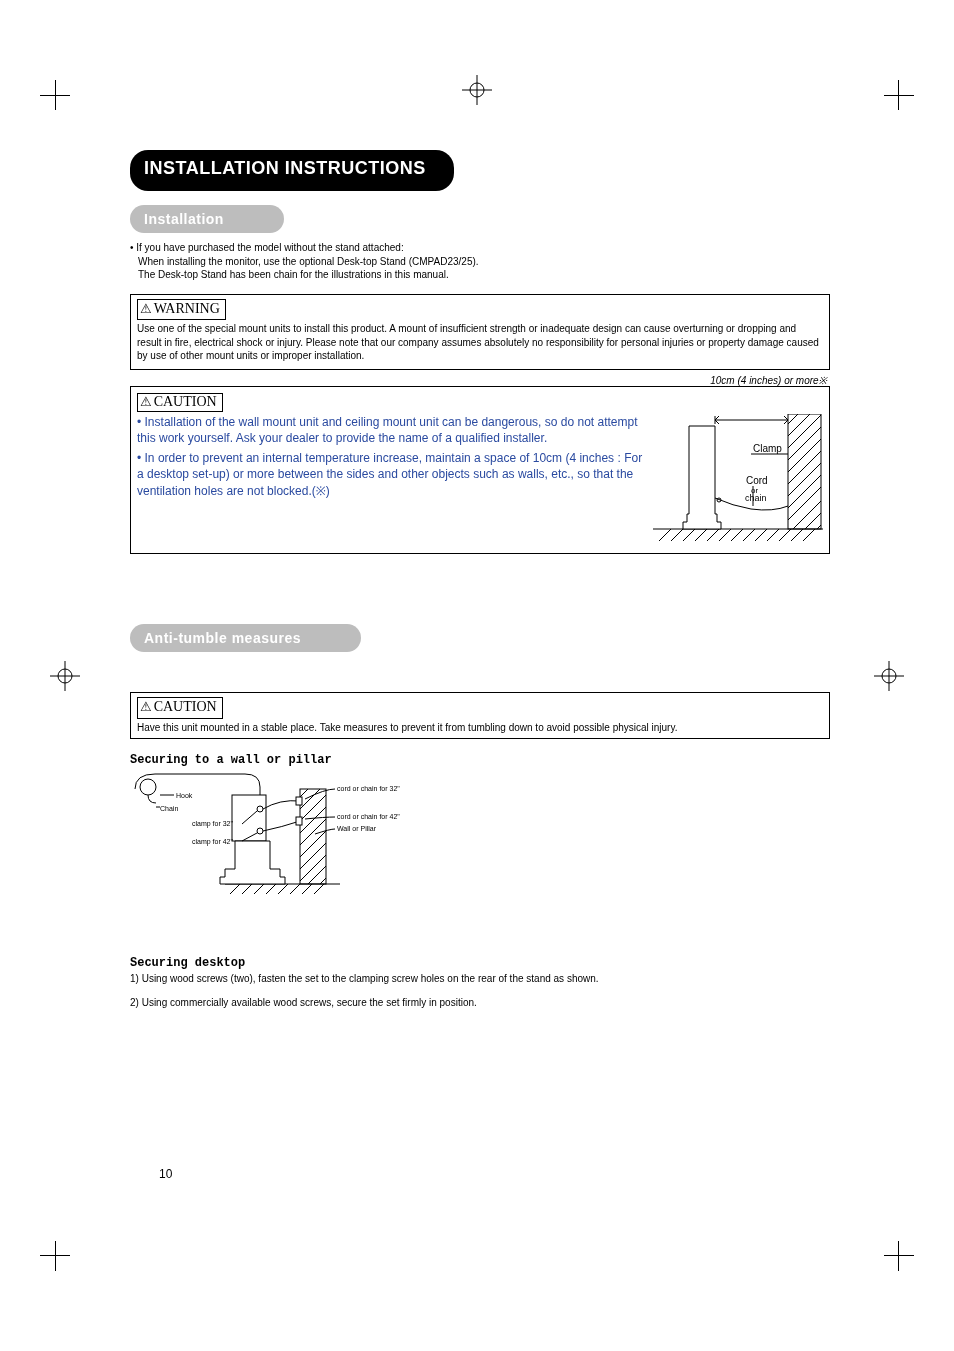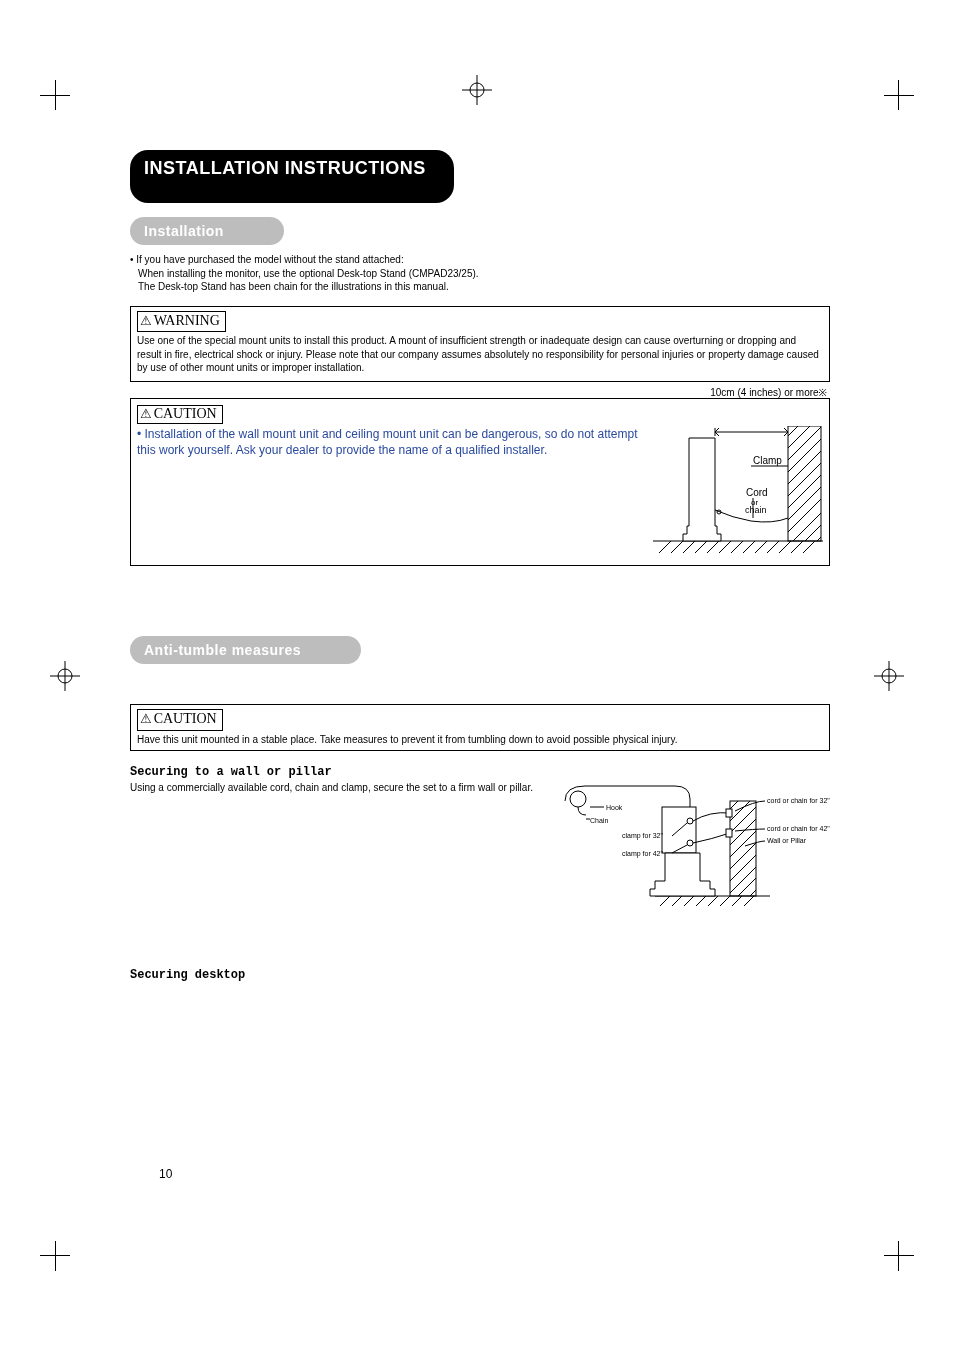--- a/index.html
+++ b/index.html
@@ -41,21 +41,21 @@
       width: 700px;
     }
 
     .pill-black {
       display: inline-block;
       background: #000;
       color: #fff;
       font-weight: bold;
       font-size: 18px;
       letter-spacing: 0.5px;
-      padding: 8px 28px 24px 14px;
+      padding: 8px 28px 12px 14px;
       border-radius: 18px;
       margin-bottom: 14px;
       text-align: right;
     }
     .pill-gray {
       display: inline-block;
       background: #bdbdbd;
       color: #fff;
       font-weight: bold;
       font-size: 14px;
@@ -88,21 +88,21 @@
     .caution-block {
       border: 1px solid #000;
       margin-top: 16px;
       position: relative;
       padding: 6px;
     }
     .caution-content { display: flex; }
     .caution-left { flex: 1; font-size: 12px; line-height: 1.35; padding-right: 6px; }
     .bullet-item { color: #2a4aa0; margin-bottom: 4px; }
     .caution-right { width: 170px; position: relative; }
-    .spacing-label { font-size: 10px; text-align: right; margin-bottom: 2px; padding-right: 2px; position: absolute; top: -14px; right: 0;}
+    .spacing-label { font-size: 10px; text-align: right; margin-bottom: 2px; padding-right: 2px; position: absolute; top: -14px; right: 0; font-style: italic;}
 
     .subhead {
       font-weight: bold;
       font-size: 12px;
       margin-top: 14px;
       margin-bottom: 2px;
       font-family: Liberation Mono, monospace;
     }
     .subtext { font-size: 10px; line-height: 1.35; }
 
@@ -185,20 +185,21 @@
   </div>
 
   <div class="caution-block">
     <div class="spacing-label">10cm (4 inches) or more※</div>
     <div class="warn-label">
       <span class="tri">⚠</span><span>CAUTION</span>
     </div>
     <div class="caution-content">
       <div class="caution-left">
         <div class="bullet-item">• Installation of the wall mount unit and ceiling mount unit can be dangerous, so do not attempt this work yourself. Ask your dealer to provide the name of a qualified installer.</div>
+        <div class="bullet-item">• In order to prevent an internal temperature increase, maintain a space of 10cm (4 inches : For a desktop set-up) or more between the sides and other objects such as walls, etc., so that the ventilation holes are not blocked.(※)</div>
       </div>
       <div class="caution-right">
         <svg viewBox="0 0 170 130" width="170" height="130">
 
           <line x1="62" y1="6" x2="135" y2="6" stroke="#000"></line>
           <line x1="62" y1="2" x2="62" y2="10" stroke="#000"></line>
           <polyline points="66,2 62,6 66,10" fill="none" stroke="#000"></polyline>
           <polyline points="131,2 135,6 131,10" fill="none" stroke="#000"></polyline>
 
           <rect x="135" y="0" width="33" height="115" fill="none" stroke="#000"></rect>
@@ -259,23 +260,20 @@
 
   <div class="warn-box" style="padding:4px 6px;">
     <div class="warn-label">
       <span class="tri">⚠</span><span>CAUTION</span>
     </div>
     <div>Have this unit mounted in a stable place. Take measures to prevent it from tumbling down to avoid possible physical injury.</div>
   </div>
 
   <div class="subhead">Securing to a wall or pillar</div>
   <div class="secure-row">
-    <div class="secure-text">
-      <div class="subtext">Using a commercially available cord, chain and clamp, secure the set to a firm wall or pillar.</div>
-    </div>
     <div class="secure-fig">
       <svg viewBox="0 0 270 140" width="270" height="140">
 
         <path d="M5 20 Q 5 5 25 5 L 115 5 Q 130 5 130 18 L 130 72" fill="none" stroke="#000"></path>
 
         <rect x="102" y="26" width="34" height="46" fill="#fff" stroke="#000"></rect>
 
         <circle cx="130" cy="40" r="3" fill="none" stroke="#000"></circle>
         <circle cx="130" cy="62" r="3" fill="none" stroke="#000"></circle>
 
@@ -334,19 +332,21 @@
         <text x="207" y="62" font-size="7">Wall or Pillar</text>
       </svg>
     </div>
   </div>
 
   <div style="height:30px"></div>
 
   <div class="subhead">Securing desktop</div>
   <div class="secure-row">
     <div class="secure-text">
+      <div class="subtext">1) Using wood screws (two), fasten the set to the clamping screw holes on the rear of the stand as shown.</div>
       <div style="height:10px"></div>
+      <div class="subtext">2) Using commercially available wood screws, secure the set firmly in position.</div>
     </div>
   </div>
 
 </div>
 
 <div class="page-num">10</div>
 
 </body></html>

